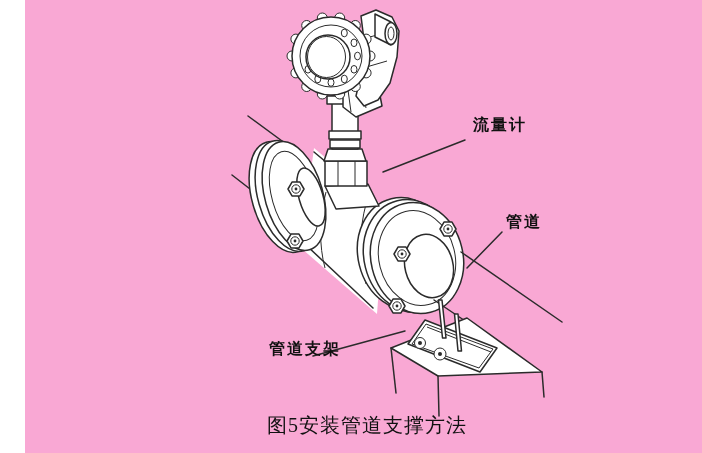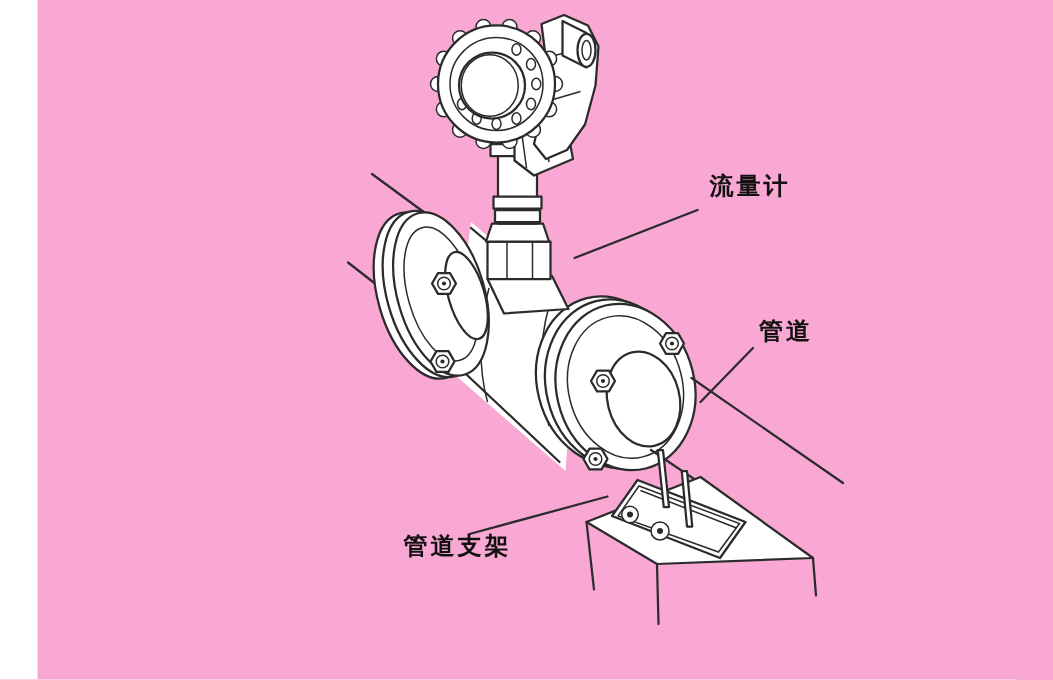--- a/index.html
+++ b/index.html
@@ -159,15 +159,16 @@
       <line class="ln" x1="358" y1="172" x2="440" y2="140"></line>
       <line class="ln" x1="442" y1="268" x2="477" y2="232"></line>
       <line class="ln" x1="288" y1="356" x2="380" y2="331"></line>
     </g>
   </svg>
 
   <div class="callout" style="left:448px;top:117px;">流量计</div>
 
   <div class="callout" style="left:481px;top:214px;">管道</div>
 
-  <div class="callout" style="left:244px;top:357px;">管道支架</div>
+  <div class="callout" style="left:244px;top:341px;">管道支架</div>
 
+  <div class="caption" style="left:242px;top:415px;">图5安装管道支撑方法</div>
 </div>
 
 </body></html>

